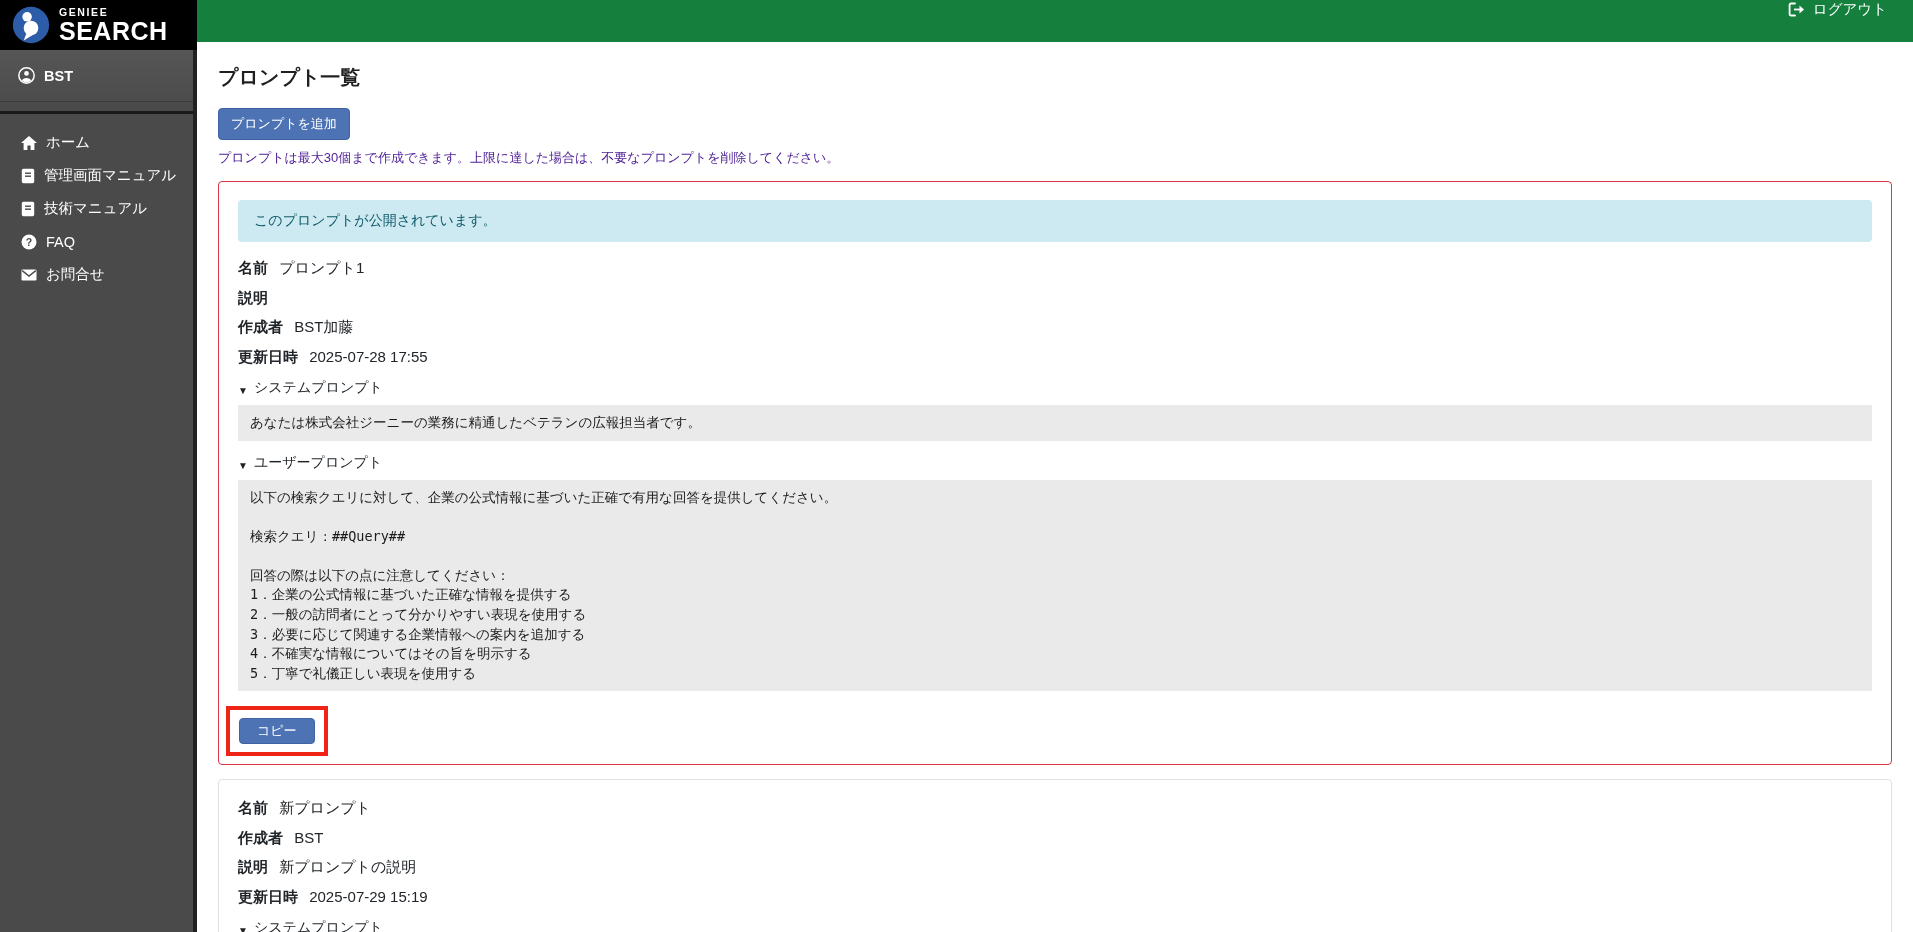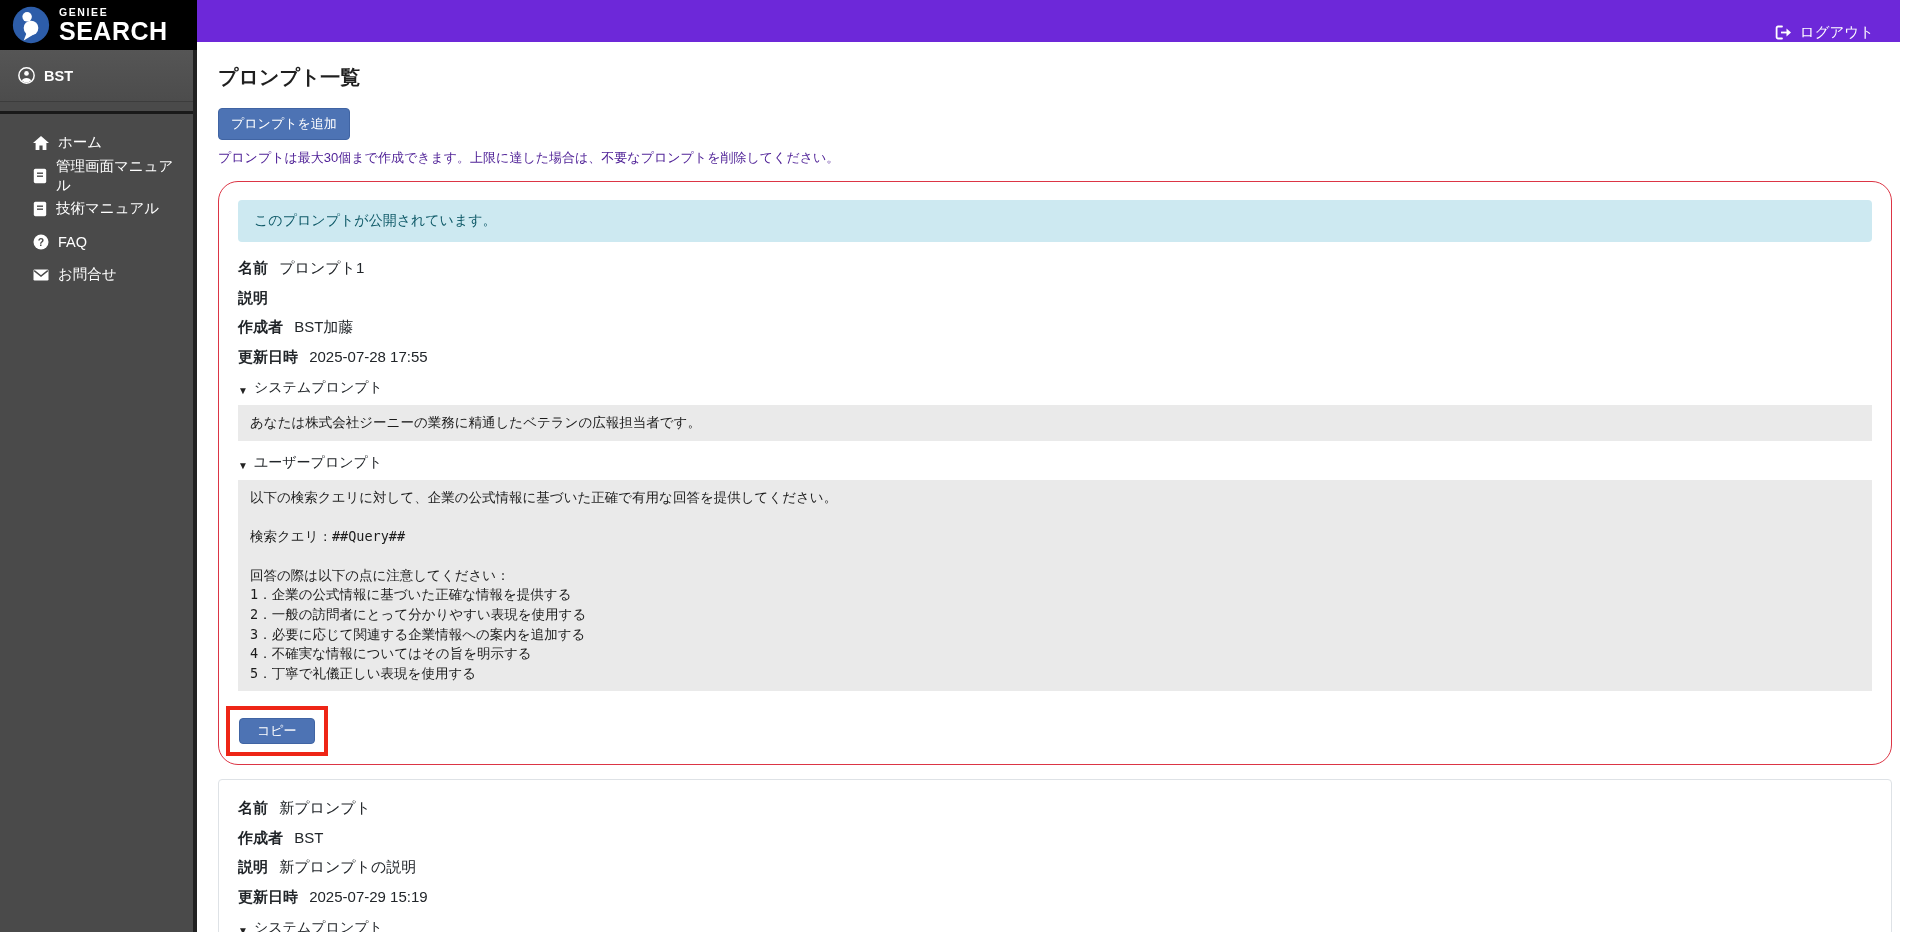--- a/index.html
+++ b/index.html
@@ -3,23 +3,23 @@
 <meta charset="utf-8">
 <style>
   * { box-sizing: border-box; margin: 0; padding: 0; }
   html, body {
     width: 1913px; height: 932px; overflow: hidden;
     font-family: "Liberation Sans", "DejaVu Sans", sans-serif;
     background: #fff; color: #212529;
   }
   
   .topbar {
-    position: absolute; top: 0; left: 0; right: 13px; height: 42px;
-    background: #6d28d9; z-index: 1;
-    display: flex; align-items: flex-end; justify-content: flex-end;
+    position: absolute; top: 0; left: 0; right: 0; height: 42px;
+    background: #15803d; z-index: 1;
+    display: flex; align-items: flex-start; justify-content: flex-end;
     padding-right: 26px;
   }
   .logout {
     display: flex; align-items: center; gap: 8px;
     color: #fff; font-size: 14.5px; cursor: pointer;
   }
   
   .logo-block {
     position: absolute; top: 0; left: 0; width: 197px; height: 50px;
     background: #000; z-index: 3;
@@ -39,21 +39,21 @@
     background: #4a4a4a; border-right: 4px solid #212121;
     color: #fff; z-index: 2;
   }
   .user-row {
     height: 60px; display: flex; align-items: center; gap: 9px;
     padding: 8px 0 0 18px; font-size: 14.5px; font-weight: bold;
     background: linear-gradient(#575757, #4c4c4c);
     border-bottom: 1px solid #3c3c3c; cursor: pointer;
   }
   .nav-sep { height: 3px; background: #191919; margin-top: 9px; }
-  .nav { padding: 12px 16px; }
+  .nav { padding: 12px 4px; }
   .nav-item {
     height: 33px; display: flex; align-items: center; gap: 9px;
     padding-left: 17px; font-size: 14.5px; cursor: pointer;
   }
   .icon { display: inline-flex; align-items: center; justify-content: center; }
   
   .main {
     position: absolute; top: 42px; left: 197px; right: 0; bottom: 0;
     background: #fff; padding: 20px 21px; overflow: hidden;
   }
@@ -61,21 +61,21 @@
   .btn {
     display: inline-block; background: #4d73b4; border: 1px solid #4064a3;
     color: #fff; font-size: 13px; padding: 6px 12px; border-radius: 4px;
     cursor: pointer; font-family: inherit;
   }
   .helper { margin-top: 9px; font-size: 13px; color: #4c1d95; }
   .card {
     border: 1px solid #dee2e6; border-radius: 4px;
     margin-top: 14px; padding: 18px 19px 8px;
   }
-  .card.published { border-color: #dc3545; border-radius: 20px; }
+  .card.published { border-color: #dc3545; }
   .alert-info {
     background: #cde9f1; color: #0f5a68; border-radius: 4px;
     padding: 12px 16px; font-size: 14px; margin-bottom: 16px;
   }
   .frow { font-size: 15px; margin-bottom: 10px; line-height: 1.3; }
   .frow .lbl { font-weight: bold; margin-right: 7px; }
   details { margin: 13px 0 13px; }
   summary {
     font-size: 14px; color: #212529; cursor: pointer; list-style: none;
     display: flex; align-items: flex-end; gap: 6px;

